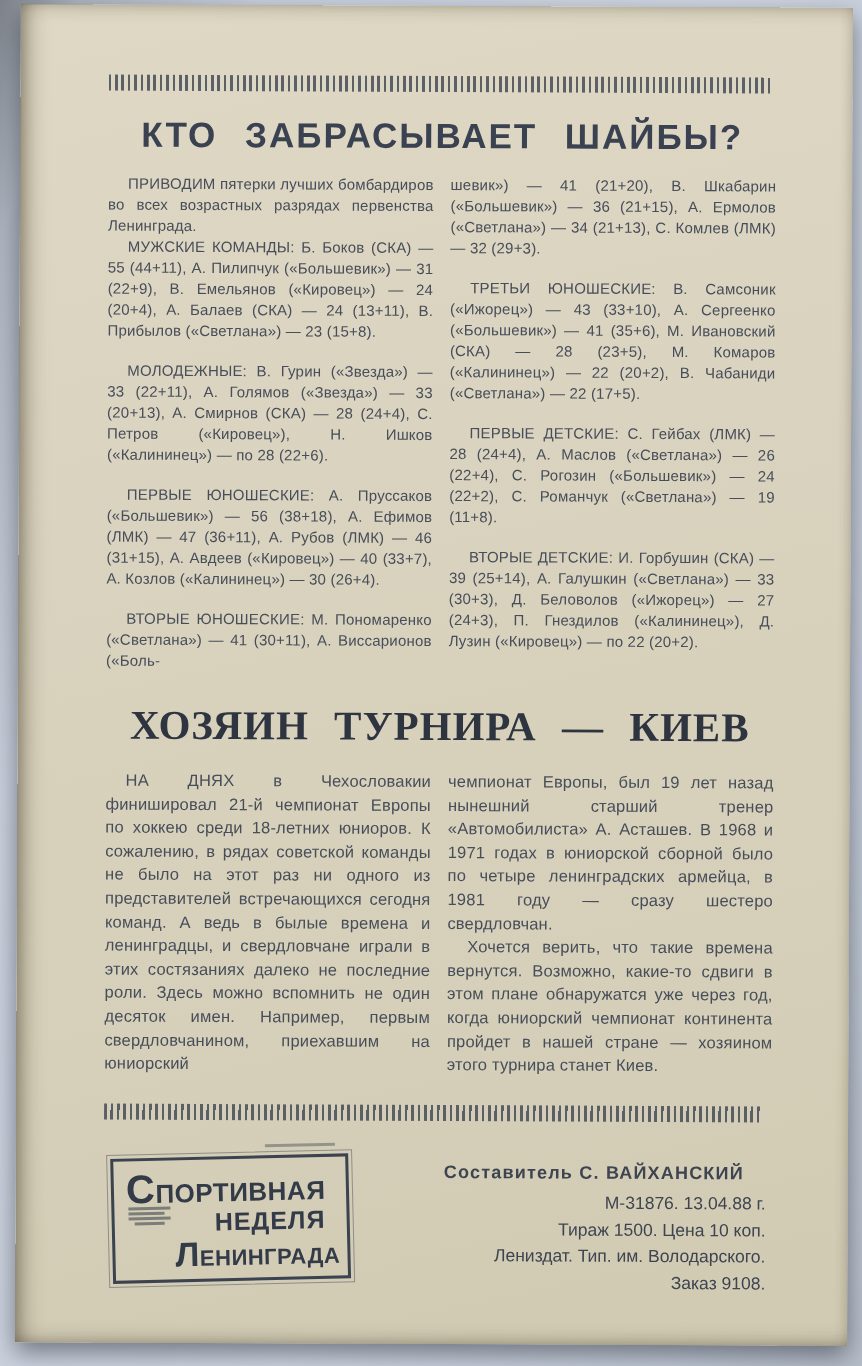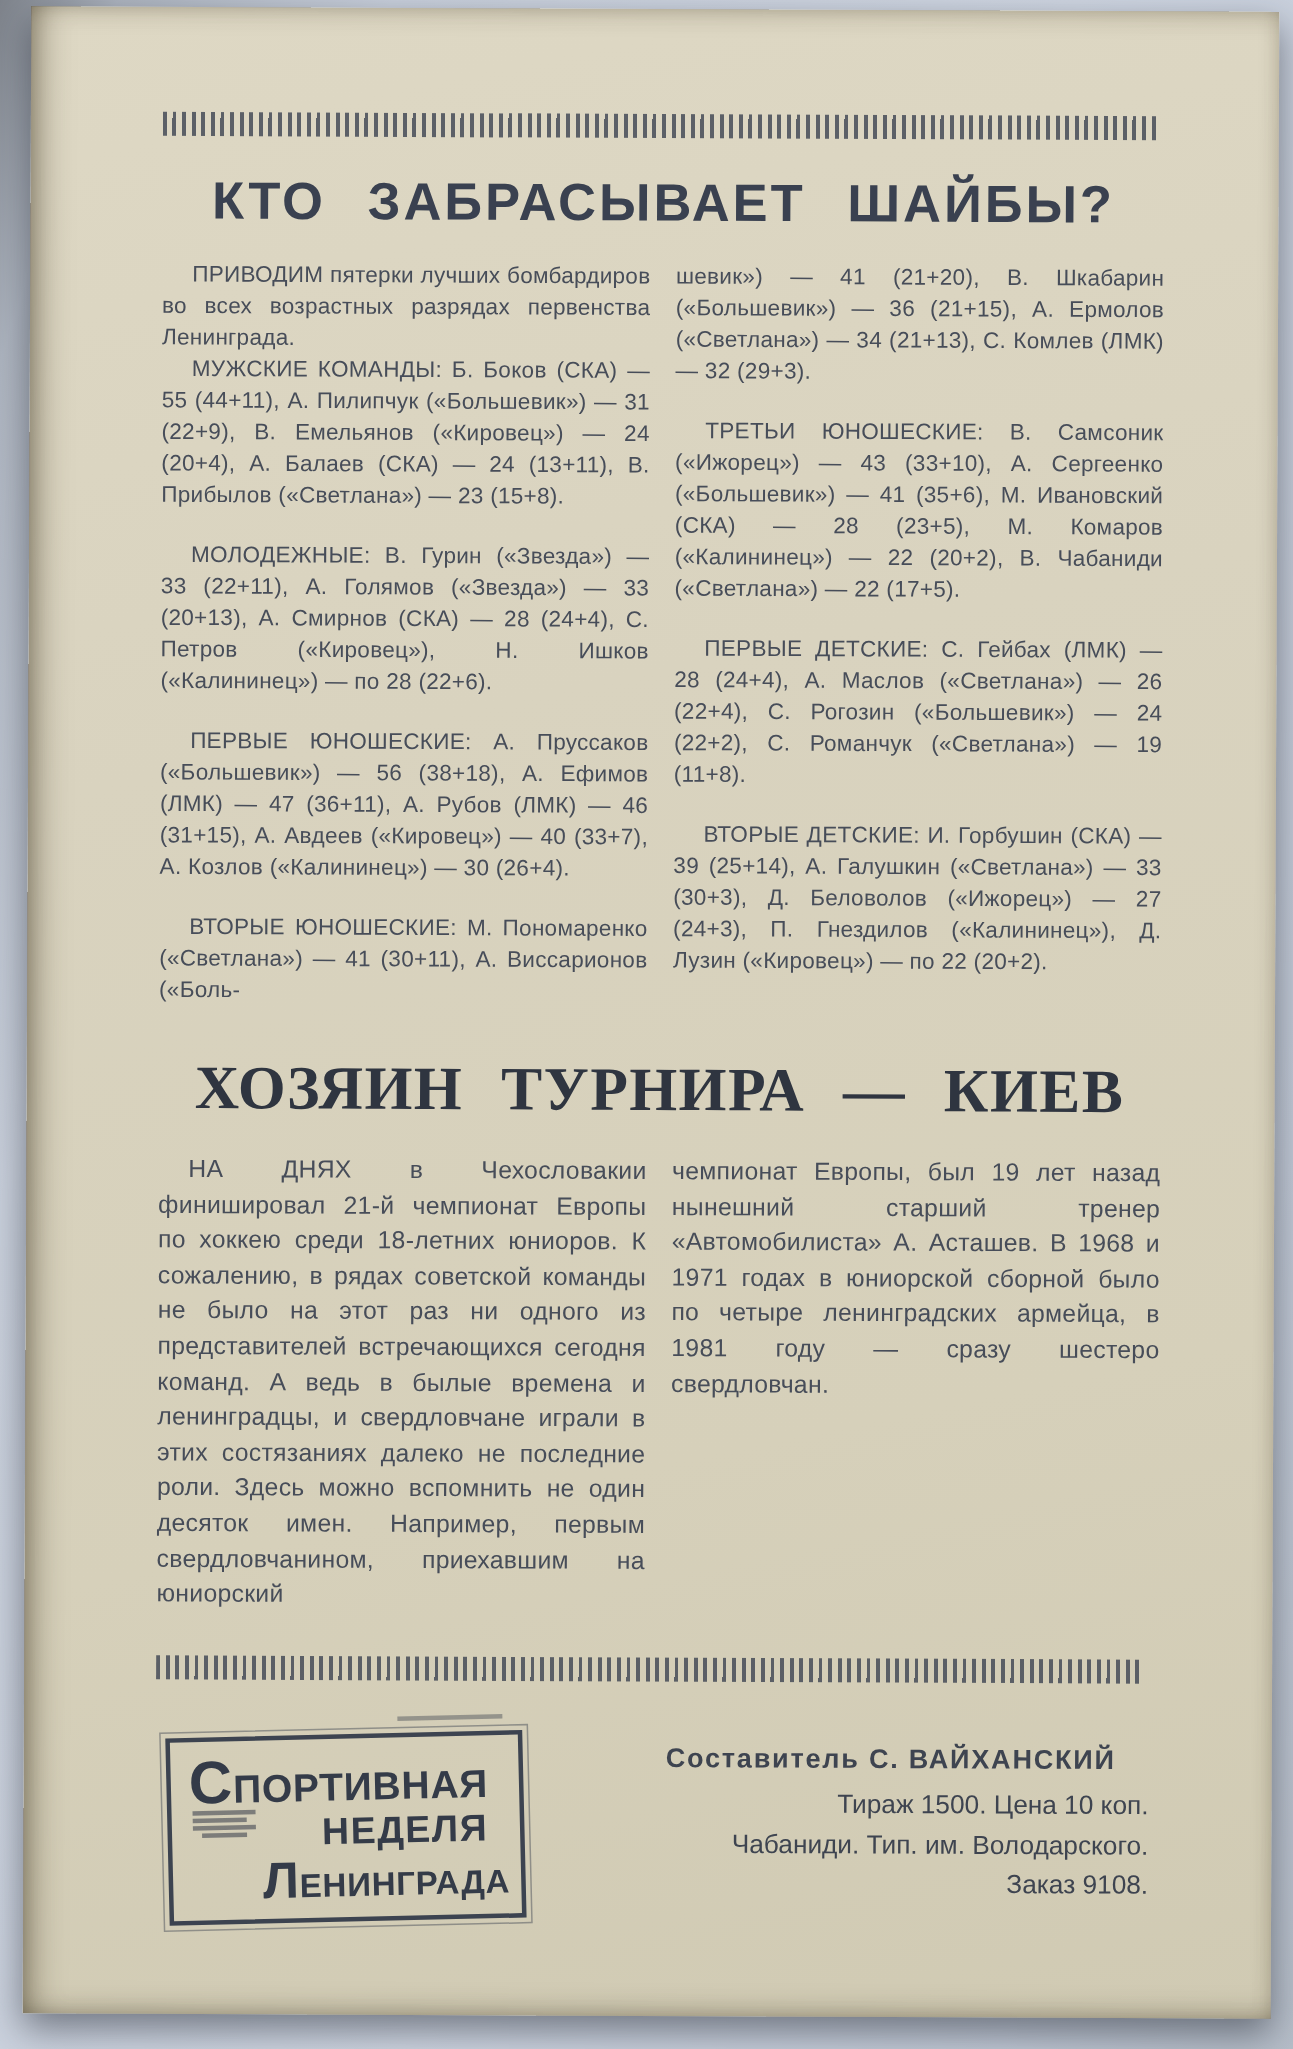--- a/index.html
+++ b/index.html
@@ -92,20 +92,21 @@
     </section>
 
     <section>
       <h1 class="title2">ХОЗЯИН  ТУРНИРА — КИЕВ</h1>
       <div class="cols a2">
         <div class="col">
           <p>НА ДНЯХ в Чехословакии финишировал 21-й чемпионат Европы по хоккею среди 18-летних юниоров. К сожалению, в рядах советской команды не было на этот раз ни одного из представителей встречающихся сегодня команд. А ведь в былые времена и ленинградцы, и свердловчане играли в этих состязаниях далеко не последние роли. Здесь можно вспомнить не один десяток имен. Например, первым свердловчанином, приехавшим на юниорский</p>
         </div>
         <div class="col">
           <p class="cont">чемпионат Европы, был 19 лет назад нынешний старший тренер «Автомобилиста» А. Асташев. В 1968 и 1971 годах в юниорской сборной было по четыре ленинградских армейца, в 1981 году — сразу шестеро свердловчан.</p>
+          <p>Хочется верить, что такие времена вернутся. Возможно, какие-то сдвиги в этом плане обнаружатся уже через год, когда юниорский чемпионат континента пройдет в нашей стране — хозяином этого турнира станет Киев.</p>
         </div>
       </div>
     </section>
 
     <div class="rule bottom"></div>
 
     <div class="footer">
       <div class="logo-box">
         <span class="fineprint-top"></span>
         <div class="logo-l1">СПОРТИВНАЯ</div>
@@ -113,20 +114,21 @@
         <div class="logo-l3">ЛЕНИНГРАДА</div>
         <span class="fineprint">
             <i></i>
             <i></i>
             <i></i>
             <i></i>
           </span>
       </div>
       <div class="imprint">
         <div class="compiler">Составитель С. ВАЙХАНСКИЙ</div>
+        <div>М-31876.  13.04.88 г.</div>
         <div>Тираж 1500. Цена 10 коп.</div>
-        <div>Чабаниди. Тип. им. Володарского.</div>
+        <div>Лениздат. Тип. им. Володарского.</div>
         <div>Заказ 9108.</div>
       </div>
     </div>
 
   </div>
 </div>
 
 </body></html>

